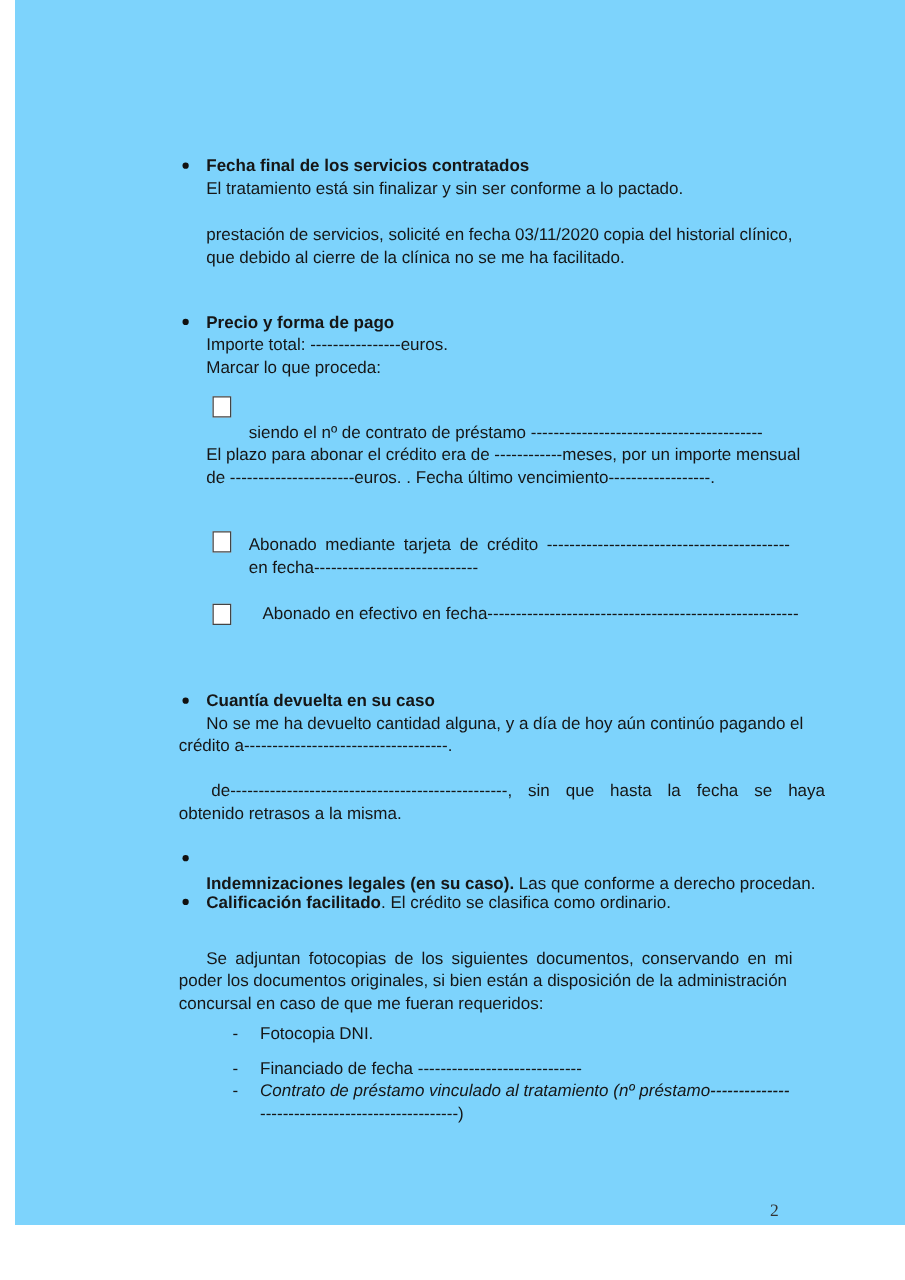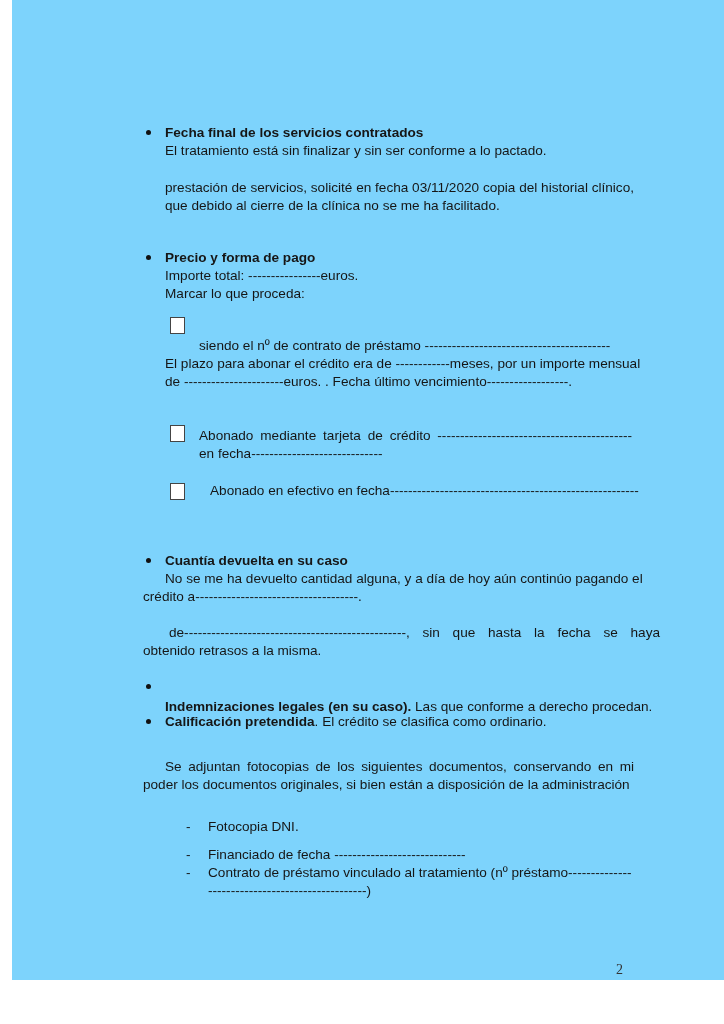--- a/index.html
+++ b/index.html
@@ -49,28 +49,29 @@
   <div class="ln just" style="left:131px;top:624px;width:491px;margin-left:26px;">de-------------------------------------------------, sin que hasta la fecha se haya</div>
   <div class="ln" style="left:131px;top:642px;">obtenido retrasos a la misma.</div>
 
   <div class="bullet" style="left:134px;top:684px;"></div>
   <div class="ln" style="left:153px;top:678px;margin-top:20px;">
     <span class="b">Indemnizaciones legales (en su caso).</span><span> Las que conforme a derecho procedan.</span>
   </div>
 
   <div class="bullet" style="left:134px;top:719px;"></div>
   <div class="ln" style="left:153px;top:713px;">
-    <span class="b">Calificación pretendida</span><span>. El crédito se clasifica como ordinario.</span>
+    <span class="b">Calificación facilitado</span><span>. El crédito se clasifica como ordinario.</span>
   </div>
 
   <div class="ln" style="left:131px;top:776px;">poder los documentos originales, si bien están a disposición de la administración</div>
   <div class="ln just" style="left:153px;top:758px;width:469px;">Se adjuntan fotocopias de los siguientes documentos, conservando en mi</div>
+  <div class="ln" style="left:131px;top:794px;">concursal en caso de que me fueran requeridos:</div>
 
   <div class="dash" style="left:174px;top:818px;">-</div>
   <div class="ln" style="left:196px;top:818px;text-align:center;">Fotocopia DNI.</div>
   <div class="dash" style="left:174px;top:846px;">-</div>
   <div class="ln" style="left:196px;top:846px;">Financiado de fecha -----------------------------</div>
   <div class="dash" style="left:174px;top:864px;">-</div>
-  <div class="ln" style="left:196px;top:864px;">Contrato de préstamo vinculado al tratamiento (nº préstamo--------------</div>
+  <div class="ln" style="left:196px;top:864px;font-style:italic;">Contrato de préstamo vinculado al tratamiento (nº préstamo--------------</div>
   <div class="ln" style="left:196px;top:882px;">-----------------------------------)</div>
 
   <div class="pnum" style="left:604px;top:962px;">2</div>
 </div>
 
 </body></html>

